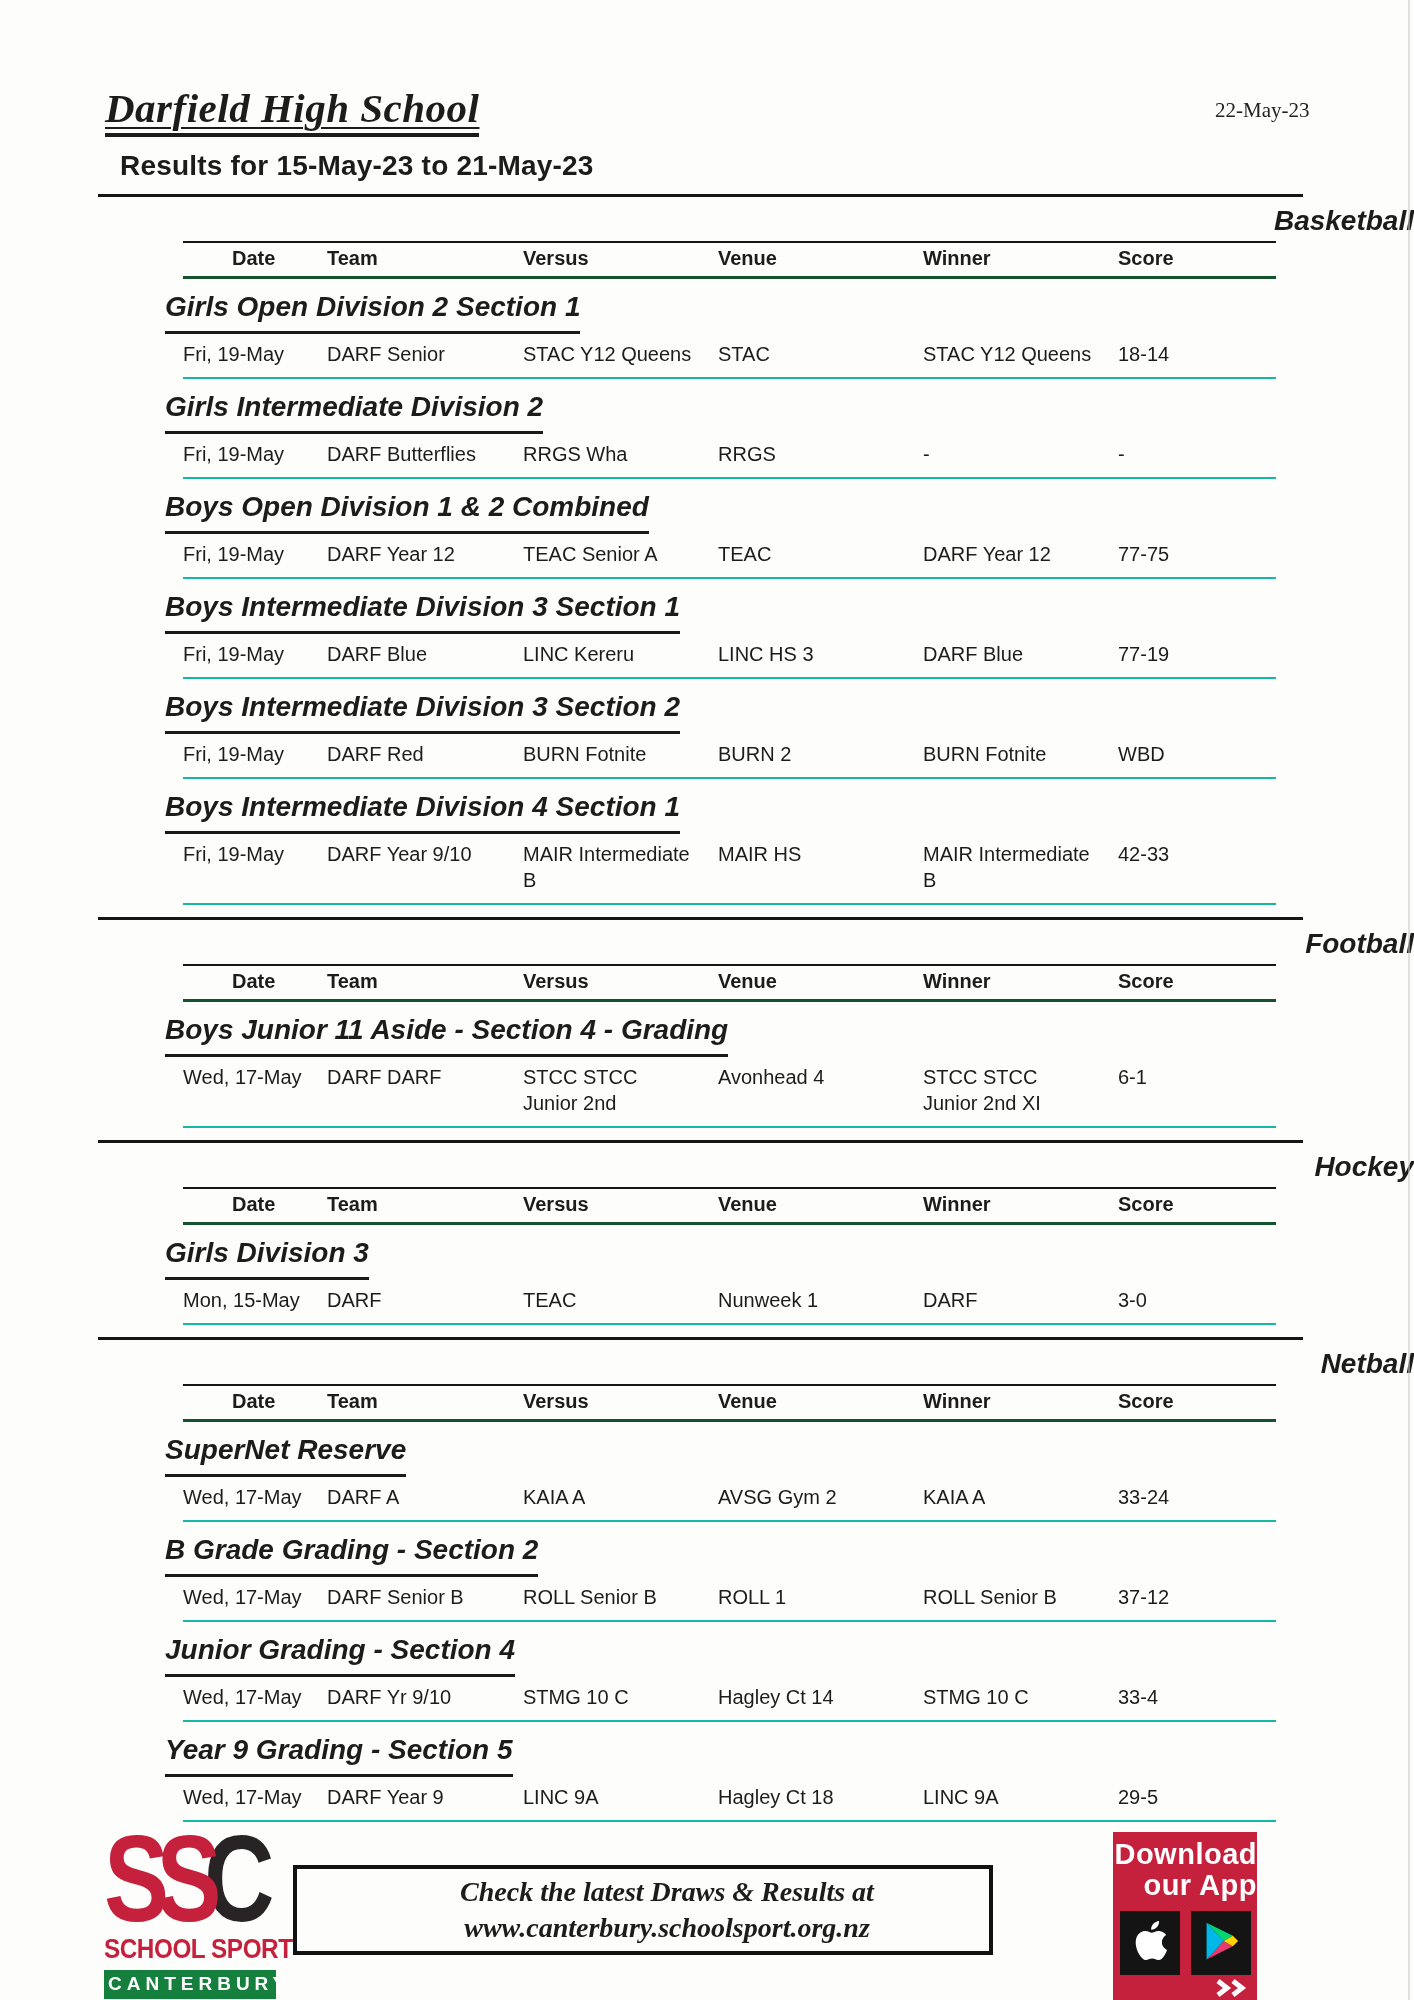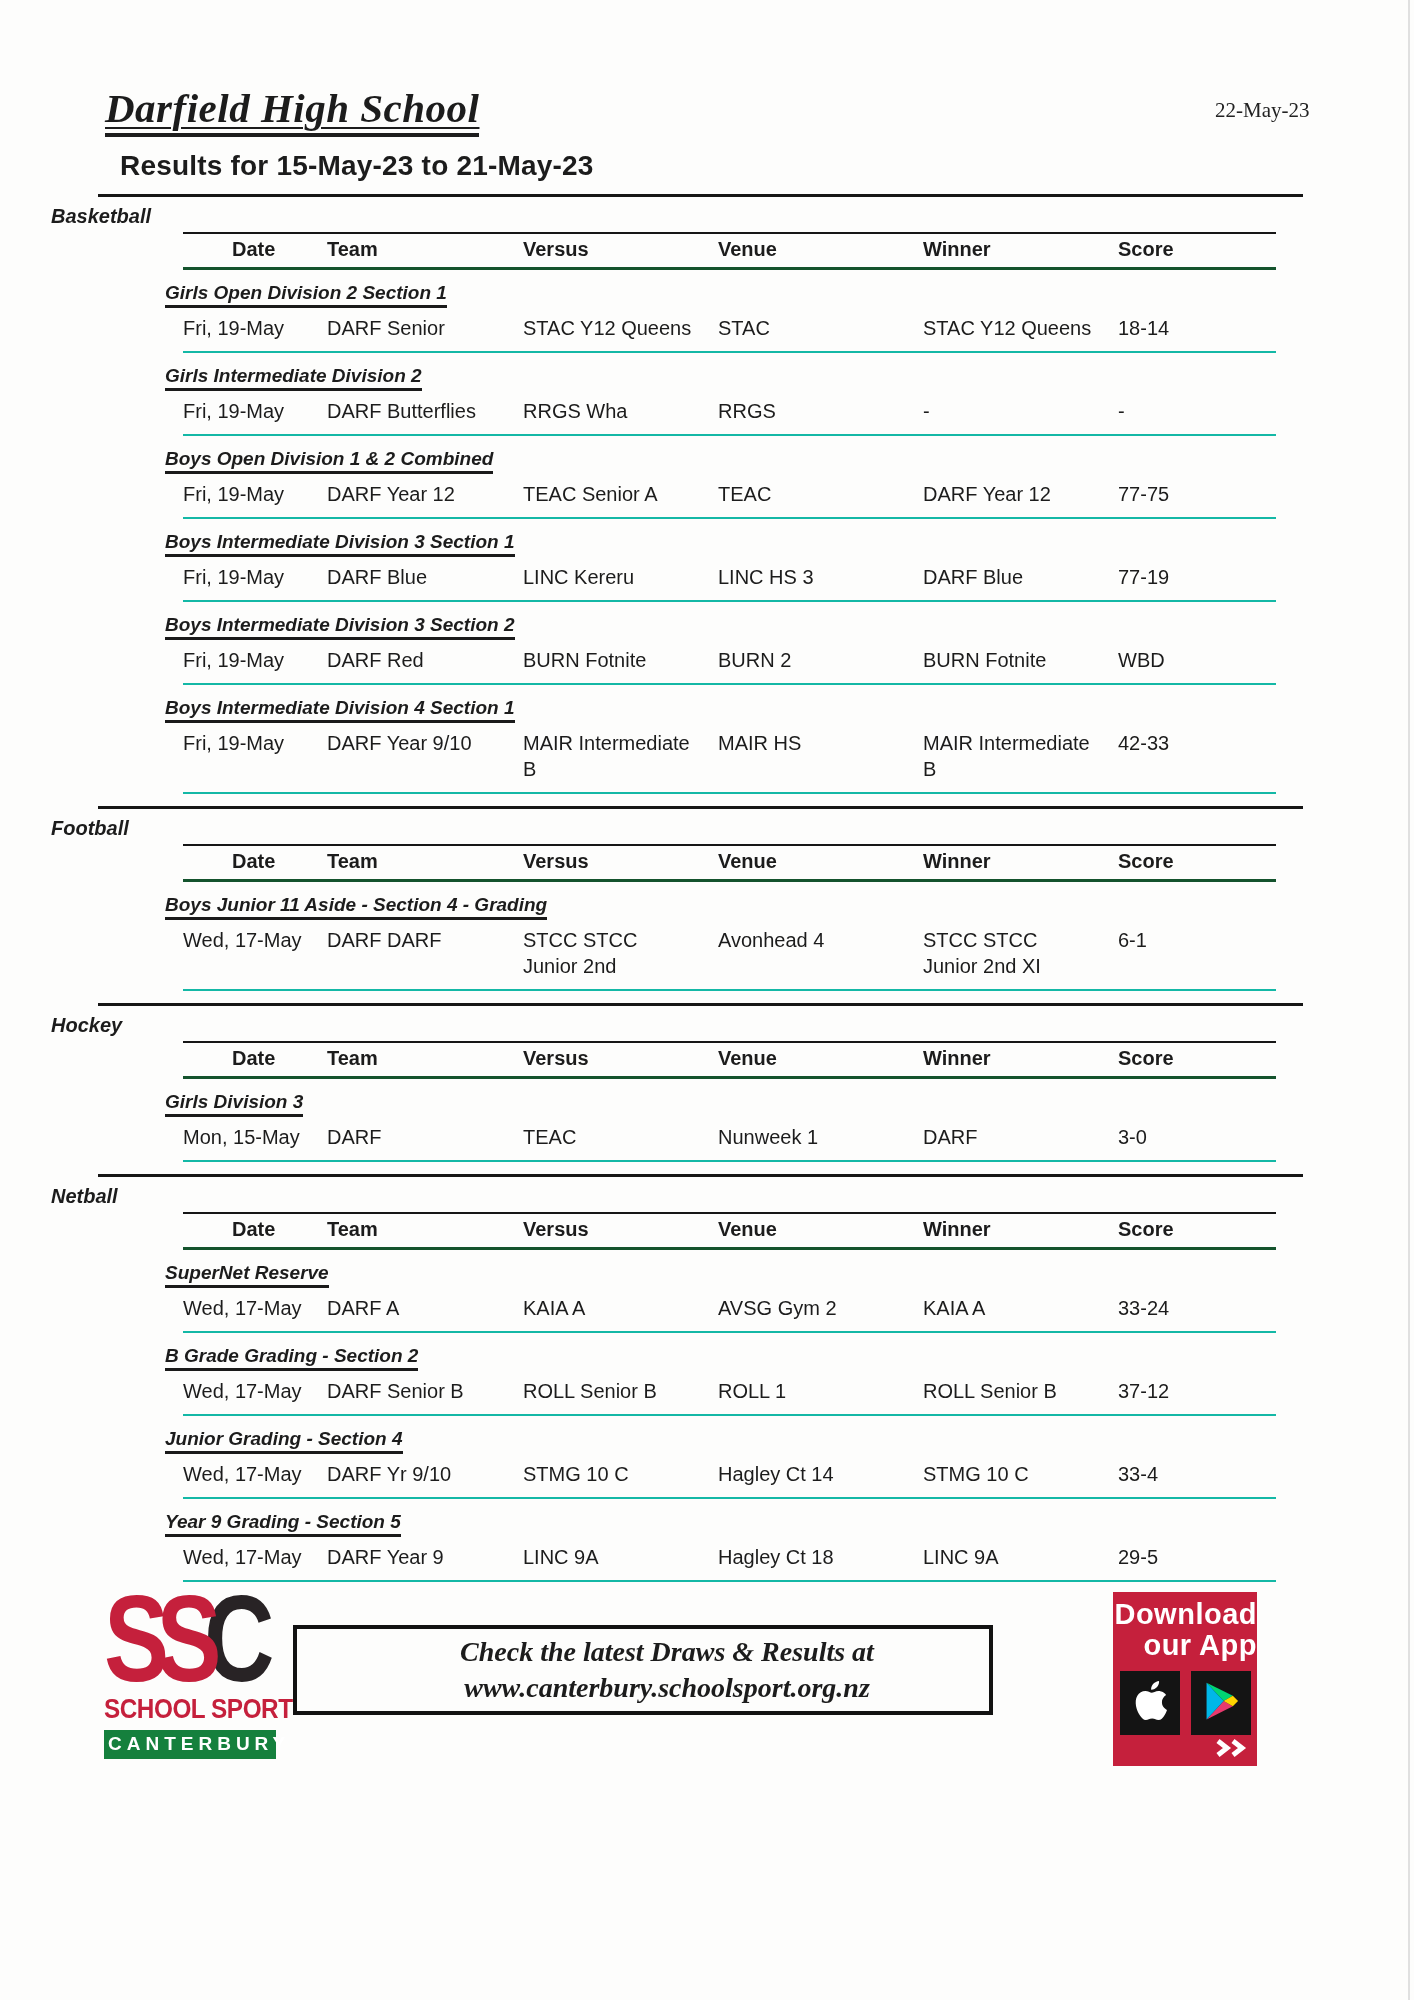--- a/index.html
+++ b/index.html
@@ -21,34 +21,34 @@
     border-bottom:4px solid #1d1d1d; padding-bottom:4px;
     text-decoration:underline; text-decoration-thickness:2px; text-underline-offset:5px;
   }
   .print-date {
     position:absolute; left:1215px; top:10px;
     font-family:"Liberation Serif", serif; font-size:21px; color:#222;
   }
   .results-range { margin:13px 0 0 120px; font-weight:bold; font-size:28px; letter-spacing:0.2px; }
 
   .section-divider { margin:12px 0 0 98px; width:1205px; height:3px; background:#161616; }
-  .sport-name { margin:8px 0 0 51px; font-style:italic; font-weight:bold; font-size:20px; }
+  .sport-name { margin:8px 0 0 51px; font-style:italic; font-weight:bold; font-size:28px;text-align:right; }
 
   .thead {
     margin-left:183px; width:1093px; margin-top:4px;
     border-top:2px solid #161616; border-bottom:3px solid #14532d;
     display:grid; grid-template-columns:144px 196px 195px 205px 195px 158px;
     padding:4px 0 6px; font-weight:bold; font-size:20px;
   }
   .th-date { padding-left:49px; }
 
   .subhead { margin:12px 0 0 165px; }
   .subhead-text {
-    display:inline-block; font-style:italic; font-weight:bold; font-size:19px;
-    border-bottom:3px solid #1a1a1a; padding-bottom:1px;
+    display:inline-block; font-style:italic; font-weight:bold; font-size:28px;
+    border-bottom:3px solid #1a1a1a; padding-bottom:8px;
   }
   .rowgrid {
     margin-left:183px; width:1093px;
     display:grid; grid-template-columns:144px 196px 195px 205px 195px 158px;
     padding:7px 0 10px; border-bottom:2px solid #14b8a6;
     font-size:20px; line-height:1.3; white-space:pre-line;
   }
   .cell { padding-right:8px; }
 
   

